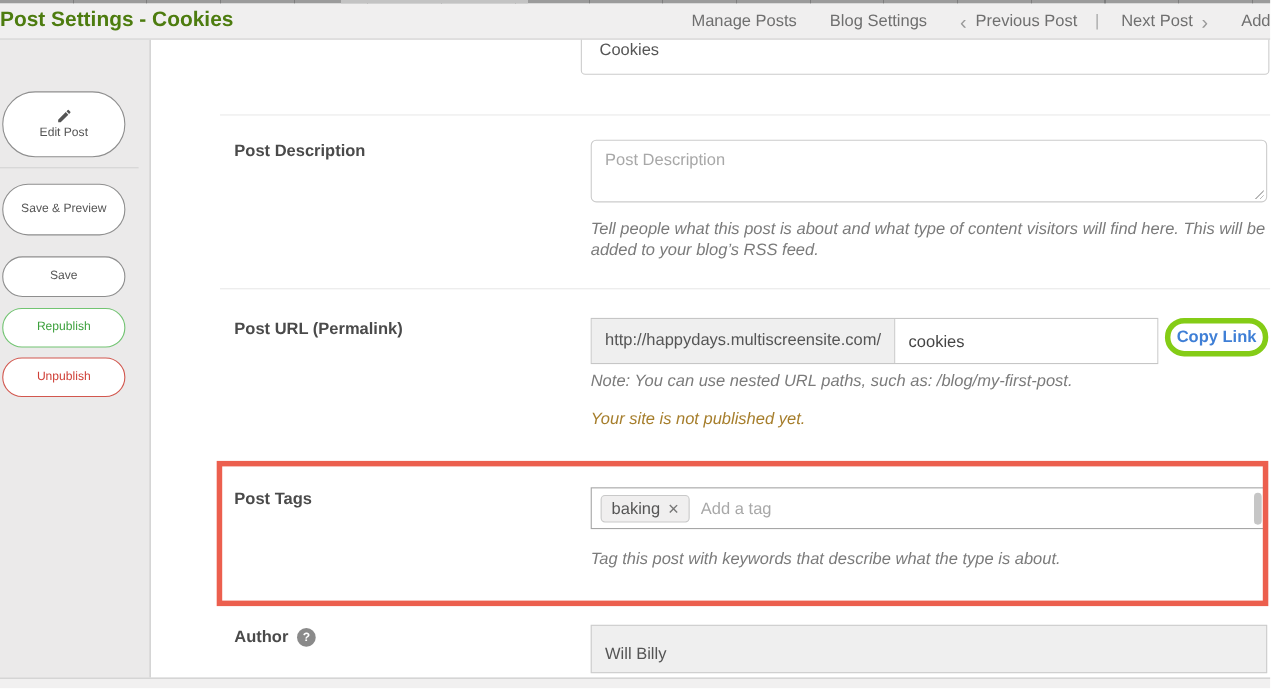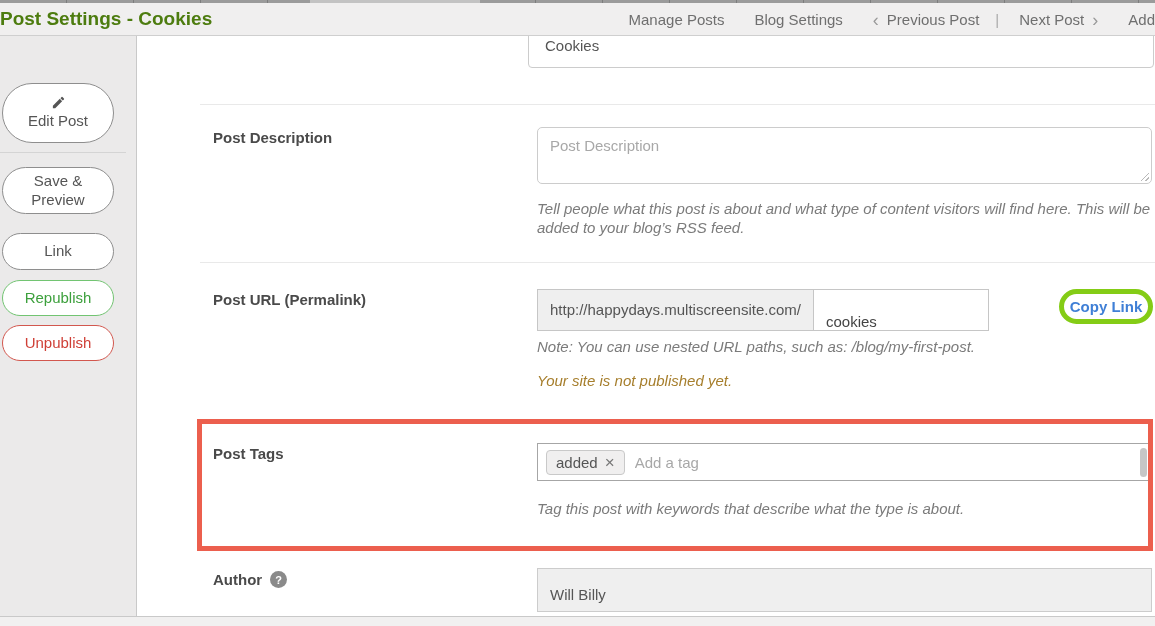--- a/index.html
+++ b/index.html
@@ -20,21 +20,21 @@
   .nav-item { font-size:15px; color:#6f6f6f; cursor:pointer; display:flex; align-items:center; }
   .nav-item + .nav-item { margin-left:30px; }
   .nav-sep { color:#aaa; margin:0 16px; font-size:15px; }
   .chev { color:#999; font-size:18px; line-height:1; }
   .chev.l { margin-right:8px; } .chev.r { margin-left:8px; }
 
   
   .sidebar { position:absolute; top:36px; left:0; width:137px; height:580px; background:#ebeaea;
     border-right:1px solid #c9c9c9; z-index:3; }
   .side-btn { position:absolute; left:2px; width:112px; background:#fff; border:1px solid #8e8e8e;
-    color:#555; font-size:15px; display:flex; flex-direction:column; align-items:center; justify-content:center;
+    color:#555; font-size:11px; display:flex; flex-direction:column; align-items:center; justify-content:center;
     text-align:center; cursor:pointer; line-height:1.25; font-family:inherit; }
   .btn-edit { top:47px; height:60px; border-radius:30px; gap:2px; }
   .btn-savepreview { top:131px; height:47px; border-radius:27px; padding:0 14px; }
   .btn-save { top:197px; height:37px; border-radius:19px; }
   .btn-republish { top:244px; height:36px; border-radius:18px; color:#3da03d; border-color:#72c472; }
   .btn-unpublish { top:289px; height:36px; border-radius:18px; color:#cf3f36; border-color:#d2574e; }
   .side-divider { position:absolute; top:116px; left:0; width:126px; height:1px; background:#d4d4d4; }
   .pencil { width:15px; height:15px; fill:#555; }
 
   
@@ -45,22 +45,22 @@
   .title-input { position:absolute; left:528px; top:22px; width:626px; height:46px; border:1px solid #ccc;
     border-radius:4px; padding:0 16px; font-size:15px; color:#555; font-family:inherit; z-index:1; background:#fff; }
 
   .desc-textarea { position:absolute; left:537px; top:127px; width:615px; height:57px; border:1px solid #ccc;
     border-radius:5px; padding:9px 12px; font-size:15px; color:#555; font-family:inherit; resize:none; }
   .desc-textarea::placeholder, .tags-entry::placeholder { color:#a8a8a8; opacity:1; }
   .grabber { position:absolute; left:1140px; top:172px; width:9px; height:9px; pointer-events:none;
     background-image:repeating-linear-gradient(-45deg, transparent 0 2px, #b9b9b9 2px 3px);
     clip-path:polygon(100% 0, 100% 100%, 0 100%); }
 
-  .url-group { position:absolute; left:537px; top:289px; width:452px; height:42px; border:1px solid #c6c6c6;
-    display:flex; background:#fff;align-items:flex-end; }
+  .url-group { position:absolute; left:537px; top:289px; width:516px; height:42px; border:1px solid #c6c6c6;
+    display:flex; background:#fff; }
   .url-prefix { background:#efefef; color:#555; font-size:15px; padding:0 12px; line-height:40px;
     border-right:1px solid #c6c6c6; white-space:nowrap; }
   .url-slug { flex:1; border:none; outline:none; padding:0 12px; font-size:15px; color:#444; font-family:inherit; min-width:0; }
   .copy-link { position:absolute; left:1059px; top:289px; width:94px; height:35px; border-radius:18px;
     border:5px solid #84cc16; background:#fff; color:#3f7fd6; font-size:15px; font-weight:600; cursor:pointer; font-family:inherit; }
   .warn-text { position:absolute; font-style:italic; font-size:15px; color:#a67e2c; }
 
   .red-box { position:absolute; left:197px; top:419px; width:956px; height:132px; border:5px solid #ec5f4e; z-index:4; pointer-events:none; }
 
   .tags-input { position:absolute; left:537px; top:443px; width:615px; height:38px; background:#fff;
@@ -115,21 +115,21 @@
 
   <div class="sidebar">
     <button class="side-btn btn-edit">
       <svg class="pencil" viewBox="0 0 24 24">
           <path d="M3 17.25V21h3.75L17.8 9.94l-3.75-3.75L3 17.25zM20.7 7.04c.39-.39.39-1.02 0-1.41l-2.34-2.34a.996.996 0 0 0-1.41 0l-1.83 1.83 3.75 3.75 1.83-1.83z"></path>
         </svg>
       <span>Edit Post</span>
     </button>
     <div class="side-divider"></div>
     <button class="side-btn btn-savepreview">Save &amp; Preview</button>
-    <button class="side-btn btn-save">Link</button>
+    <button class="side-btn btn-save">Save</button>
     <button class="side-btn btn-republish">Republish</button>
     <button class="side-btn btn-unpublish">Unpublish</button>
   </div>
 
   <input class="title-input" value="Cookies" style="">
 
   <div class="divider" style="top:104px;"></div>
 
   <div class="field-label" style="left:213px; top:129px;">Post Description</div>
   <textarea class="desc-textarea" placeholder="Post Description" style=""></textarea>
@@ -144,21 +144,21 @@
     <input class="url-slug" value="cookies" style="">
   </div>
   <button class="copy-link">Copy Link</button>
   <div class="help-text" style="left:537px; top:337px; width:618px;">Note: You can use nested URL paths, such as: /blog/my-first-post.</div>
   <div class="warn-text" style="left:537px; top:372px;">Your site is not published yet.</div>
 
   <div class="red-box"></div>
   <div class="field-label" style="left:213px; top:445px;">Post Tags</div>
   <div class="tags-input">
     <span class="tag-chip">
-      <span>added</span>
+      <span>baking</span>
       <span class="tag-x">×</span>
     </span>
     <input class="tags-entry" placeholder="Add a tag" style="">
     <span class="scroll-thumb"></span>
   </div>
   <div class="help-text" style="left:537px; top:499px; width:618px;">Tag this post with keywords that describe what the type is about.</div>
 
   <div class="author-row">
     <span class="field-label" style="position:static;">Author</span>
     <span class="help-badge">?</span>

